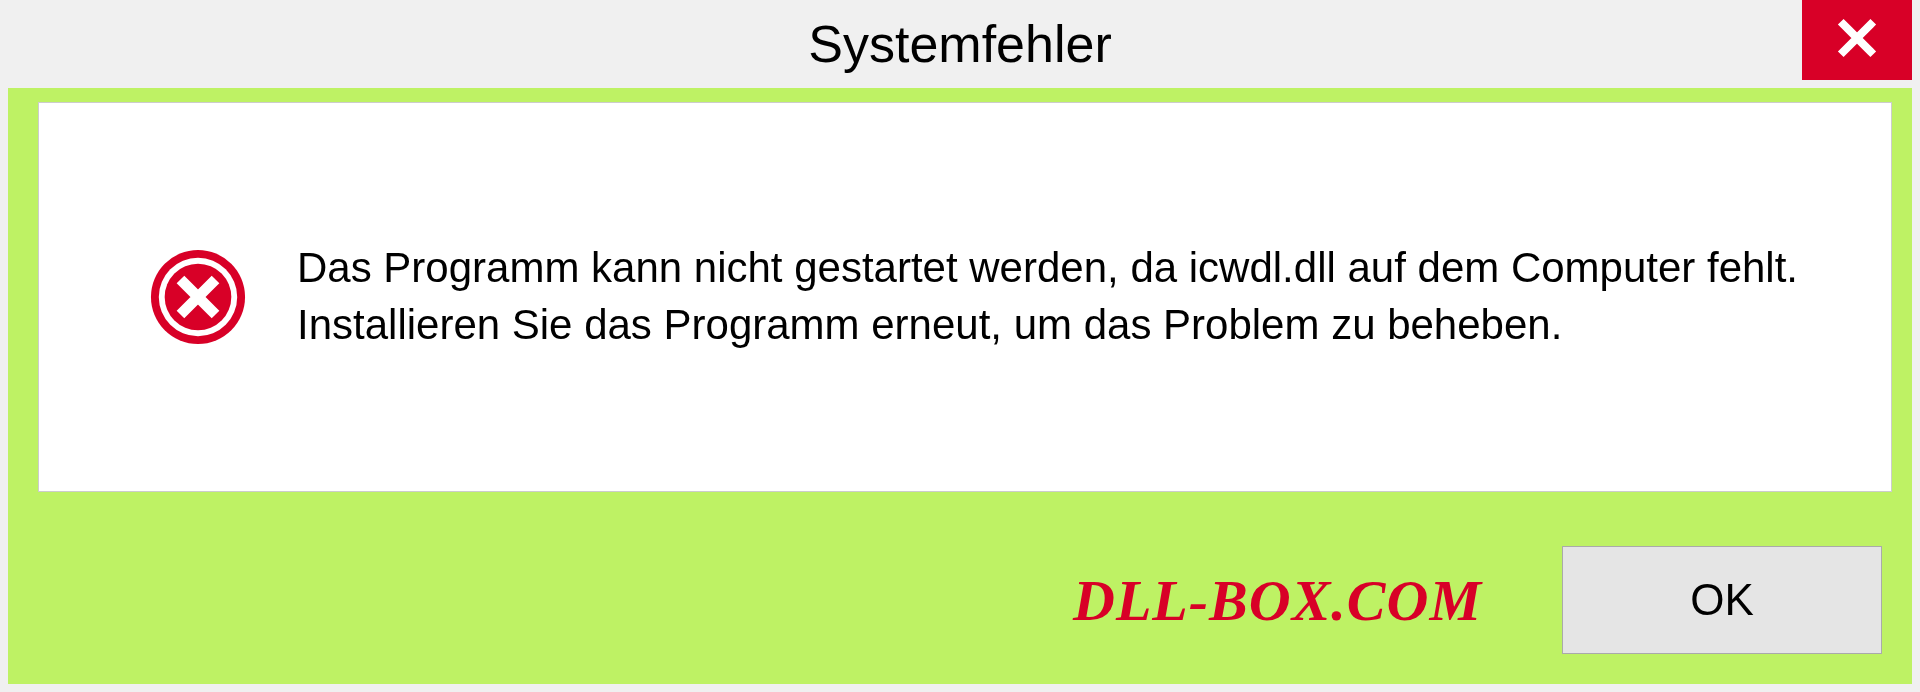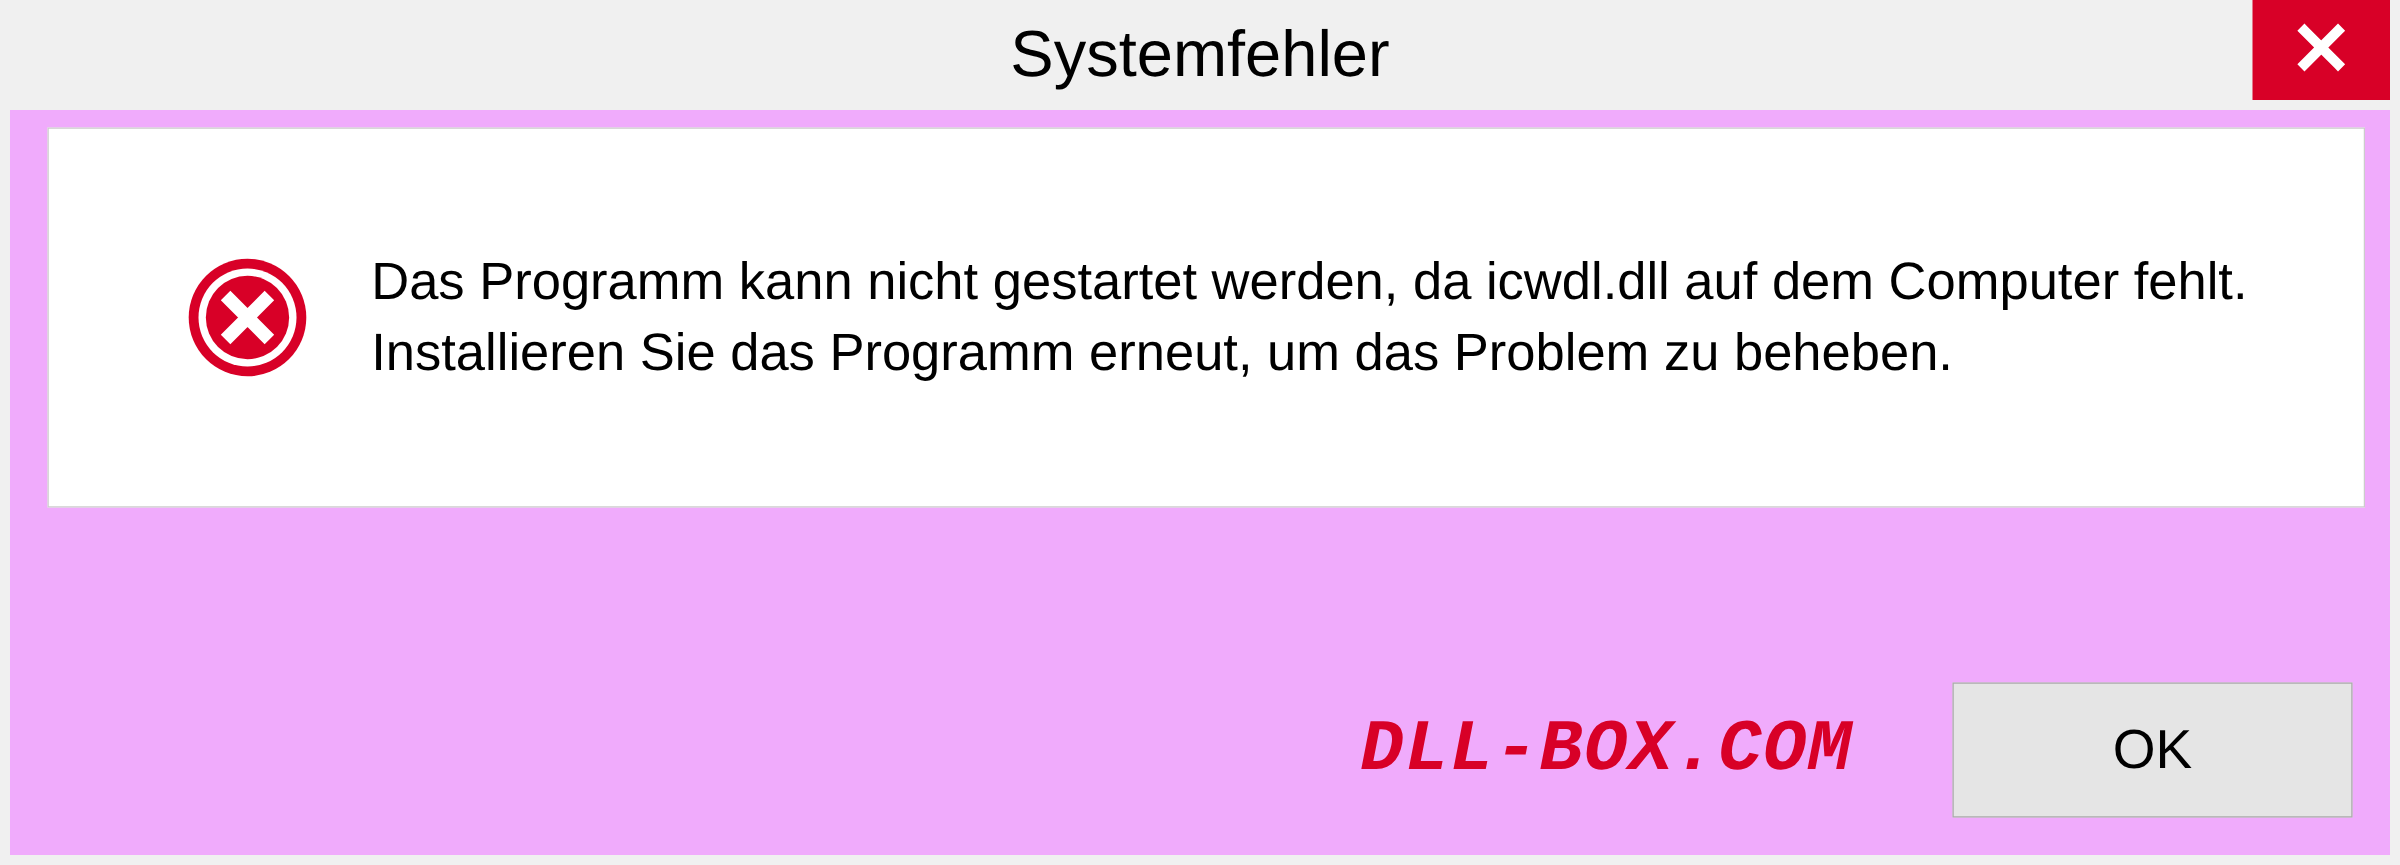--- a/index.html
+++ b/index.html
@@ -15,21 +15,21 @@
       height: 692px;
       position: relative;
     }
     
     .dialog {
       position: absolute;
       left: 8px;
       top: 0;
       right: 8px;
       bottom: 8px;
-      background: #f0abfc;
+      background: #bef264;
     }
     
     .title-bar {
       height: 88px;
       display: flex;
       align-items: center;
       justify-content: center;
       position: relative;
       background: #f0f0f0;
     }
@@ -55,21 +55,21 @@
     
     .close-button svg {
       width: 46px;
       height: 46px;
     }
     
     .message-panel {
       margin: 14px 20px 0 30px;
       background: #ffffff;
       border: 1px solid #cccccc;
-      height: 304px;
+      height: 390px;
       display: flex;
       align-items: center;
       padding: 0 70px 0 110px;
     }
     
     .error-icon-wrap {
       flex-shrink: 0;
       width: 98px;
       height: 98px;
       margin-right: 50px;
@@ -100,21 +100,21 @@
       justify-content: flex-end;
     }
     
     .watermark {
       font-size: 58px;
       font-weight: 800;
       color: #d80027;
       font-style: italic;
       letter-spacing: 1px;
       margin-right: 80px;
-      font-family: Liberation Mono, monospace;
+      font-family: Liberation Serif, serif;
     }
     
     .ok-button {
       width: 320px;
       height: 108px;
       background: #e5e5e5;
       border: 1px solid #aaaaaa;
       font-size: 44px;
       color: #000;
       cursor: pointer;

